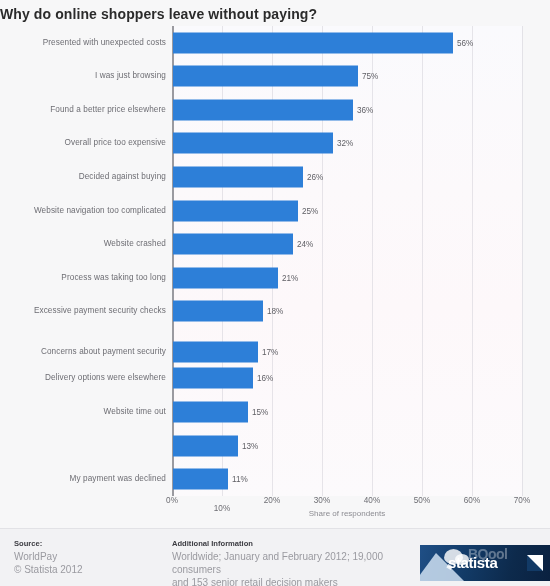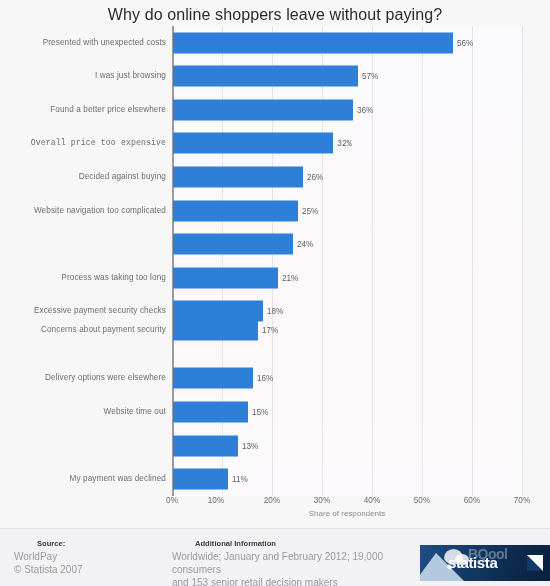--- a/index.html
+++ b/index.html
@@ -16,23 +16,22 @@
     overflow: hidden;
     -webkit-font-smoothing: antialiased;
   }
 
   
   #chart-title {
     position: absolute;
     left: 0;
     top: 6px;
     width: 550px;
-    text-align: center;
-    font-size: 16px;
-    font-weight: normal;
+    font-size: 14px;
+    font-weight: bold;
     color: #2b2b2b;
     letter-spacing: 0.1px;
   }
 
   
   #chart-body {
     position: absolute;
     left: 0;
     top: 26px;
     width: 550px;
@@ -151,21 +150,20 @@
     position: absolute;
     left: 172px;
     top: 10px;
     width: 250px;
   }
   .foot-head {
     font-size: 7.6px;
     font-weight: bold;
     color: #3c3c42;
     margin-bottom: 2px;
-    margin-left: 23px;
   }
   .foot-line {
     font-size: 10px;
     color: #9a9aa0;
     line-height: 1.32;
   }
 
   
   #statista-logo {
     position: absolute;
@@ -275,57 +273,58 @@
     <div id="axis-baseline"></div>
     <div id="rows">
         <div class="row" style="top: 0px; height: 33.5714px;">
           <div class="cat-label">Presented with unexpected costs</div>
           <div class="bar" style="width: 280px; background: rgb(45, 127, 216);"></div>
           <div class="bar-value" style="left: 457px;">56%</div>
         </div>
         <div class="row" style="top: 33.5714px; height: 33.5714px;">
           <div class="cat-label">I was just browsing</div>
           <div class="bar" style="width: 185px; background: rgb(45, 127, 216);"></div>
-          <div class="bar-value" style="left: 362px;">57%</div>
+          <div class="bar-value" style="left: 362px;">75%</div>
         </div>
         <div class="row" style="top: 67.1429px; height: 33.5714px;">
           <div class="cat-label">Found a better price elsewhere</div>
           <div class="bar" style="width: 180px; background: rgb(45, 127, 216);"></div>
           <div class="bar-value" style="left: 357px;">36%</div>
         </div>
-        <div class="row" style="top: 100.714px; height: 33.5714px; font-family: Liberation Mono, monospace;">
+        <div class="row" style="top: 100.714px; height: 33.5714px;">
           <div class="cat-label">Overall price too expensive</div>
           <div class="bar" style="width: 160px; background: rgb(45, 127, 216);"></div>
           <div class="bar-value" style="left: 337px;">32%</div>
         </div>
         <div class="row" style="top: 134.286px; height: 33.5714px;">
           <div class="cat-label">Decided against buying</div>
           <div class="bar" style="width: 130px; background: rgb(45, 127, 216);"></div>
           <div class="bar-value" style="left: 307px;">26%</div>
         </div>
         <div class="row" style="top: 167.857px; height: 33.5714px;">
           <div class="cat-label">Website navigation too complicated</div>
           <div class="bar" style="width: 125px; background: rgb(45, 127, 216);"></div>
           <div class="bar-value" style="left: 302px;">25%</div>
         </div>
         <div class="row" style="top: 201.429px; height: 33.5714px;">
+          <div class="cat-label">Website crashed</div>
           <div class="bar" style="width: 120px; background: rgb(45, 127, 216);"></div>
           <div class="bar-value" style="left: 297px;">24%</div>
         </div>
         <div class="row" style="top: 235px; height: 33.5714px;">
           <div class="cat-label">Process was taking too long</div>
           <div class="bar" style="width: 105px; background: rgb(45, 127, 216);"></div>
           <div class="bar-value" style="left: 282px;">21%</div>
         </div>
         <div class="row" style="top: 268.571px; height: 33.5714px;">
           <div class="cat-label">Excessive payment security checks</div>
           <div class="bar" style="width: 90px; background: rgb(45, 127, 216);"></div>
           <div class="bar-value" style="left: 267px;">18%</div>
         </div>
-        <div class="row" style="top: 287px; height: 33.5714px;">
+        <div class="row" style="top: 309px; height: 33.5714px;">
           <div class="cat-label">Concerns about payment security</div>
           <div class="bar" style="width: 85px; background: rgb(45, 127, 216);"></div>
           <div class="bar-value" style="left: 262px;">17%</div>
         </div>
         <div class="row" style="top: 335.714px; height: 33.5714px;">
           <div class="cat-label">Delivery options were elsewhere</div>
           <div class="bar" style="width: 80px; background: rgb(45, 127, 216);"></div>
           <div class="bar-value" style="left: 257px;">16%</div>
         </div>
         <div class="row" style="top: 369.286px; height: 33.5714px;">
@@ -341,36 +340,36 @@
           <div class="cat-label">My payment was declined</div>
           <div class="bar" style="width: 55px; background: rgb(45, 127, 216);"></div>
           <div class="bar-value" style="left: 232px;">11%</div>
         </div>
       </div>
   </div>
 
   <div id="x-axis">
     <div id="xticks">
         <div class="xtick" style="left: 172px;">0%</div>
-        <div class="xtick" style="left: 216px;">10%</div>
+        <div class="xtick" style="left: 222px; margin-top: 8px;">10%</div>
         <div class="xtick" style="left: 272px;">20%</div>
         <div class="xtick" style="left: 322px;">30%</div>
         <div class="xtick" style="left: 372px;">40%</div>
         <div class="xtick" style="left: 422px;">50%</div>
         <div class="xtick" style="left: 472px; text-align: center;">60%</div>
         <div class="xtick" style="left: 522px;">70%</div>
       </div>
     <div id="x-axis-title">Share of respondents</div>
   </div>
 
   <div id="footer">
     <div id="footer-source">
       <div class="foot-head">Source:</div>
       <div class="foot-line">WorldPay</div>
-      <div class="foot-line">© Statista 2007</div>
+      <div class="foot-line">© Statista 2012</div>
     </div>
     <div id="footer-extra">
       <div class="foot-head">Additional Information</div>
       <div class="foot-line">Worldwide; January and February 2012; 19,000 consumers</div>
       <div class="foot-line">and 153 senior retail decision makers</div>
     </div>
     <div id="statista-logo">
       <div id="logo-mountain"></div>
       <div id="bqool-watermark">BQool</div>
       <div id="wechat-icon"></div>

